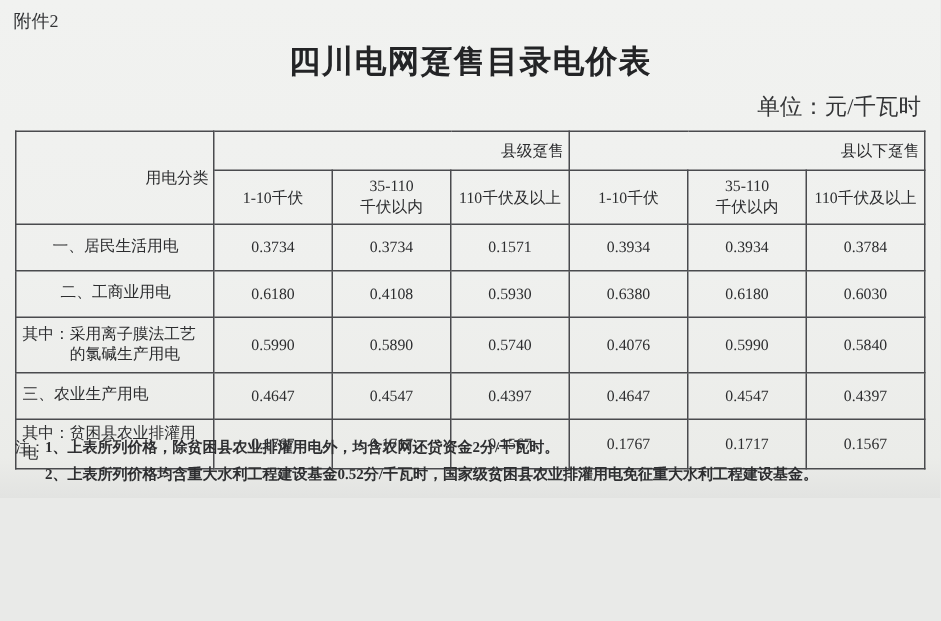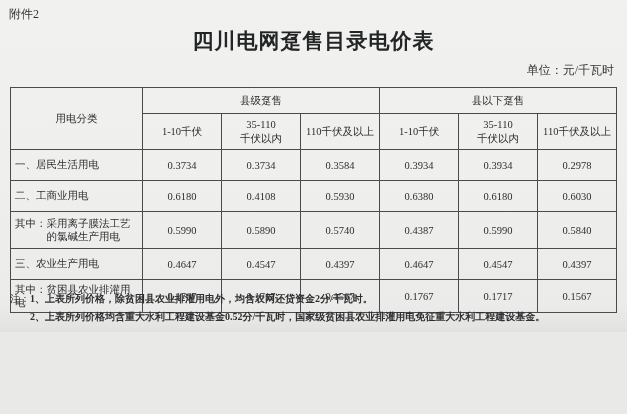--- a/index.html
+++ b/index.html
@@ -28,21 +28,21 @@
     text-align: center;
     font-size: 21px;
     font-weight: bold;
     letter-spacing: 1px;
     color: #232426;
   }
   .unit-label {
     position: absolute;
     top: 62px;
     right: 13px;
-    font-size: 12px;
+    font-size: 15px;
     color: #333436;
   }
   table.price-table {
     position: absolute;
     top: 87px;
     left: 10px;
     width: 607px;
     border-collapse: collapse;
     table-layout: fixed;
   }
@@ -50,24 +50,24 @@
   .price-table col.c-val { width: 79px; }
   .price-table th, .price-table td {
     border: 1px solid #4a4b4e;
     font-size: 10.5px;
     font-weight: normal;
     text-align: center;
     vertical-align: middle;
     padding: 2px 3px;
     color: #2c2d2f;
   }
-  .price-table thead tr.group-row th { height: 26px; }
+  .price-table thead tr.group-row th { height: 26px; text-align: right; }
   .price-table thead tr.volt-row th { height: 36px; }
   .price-table th.volt-mid { white-space: pre-line; line-height: 1.25; margin-top: 15px; }
-  .price-table tbody tr.r1 td, .price-table tbody tr.r2 td { height: 31px; }
+  .price-table tbody tr.r1 td, .price-table tbody tr.r2 td { height: 31px; text-align: center; }
   .price-table tbody tr.r3 td { height: 37px; }
   .price-table tbody tr.r4 td { height: 31px; }
   .price-table tbody tr.r5 td { height: 33px; }
   .price-table td.row-label {
     text-align: left;
     padding-left: 4px;
     line-height: 1.25;
   }
   .price-table td.row-label.hang {
     padding-left: calc(4px + 3em);
@@ -141,40 +141,40 @@
         <th class="volt-mid">35-110
 千伏以内</th>
         <th>110千伏及以上</th>
       </tr>
     </thead>
     <tbody>
       <tr class="r1">
         <td class="row-label">一、居民生活用电</td>
         <td>0.3734</td>
         <td>0.3734</td>
-        <td>0.3584</td>
+        <td>0.1571</td>
         <td>0.3934</td>
         <td>0.3934</td>
-        <td>0.2978</td>
+        <td>0.3784</td>
       </tr>
       <tr class="r2">
         <td class="row-label">二、工商业用电</td>
         <td>0.6180</td>
         <td>0.4108</td>
         <td>0.5930</td>
         <td>0.6380</td>
         <td>0.6180</td>
         <td>0.6030</td>
       </tr>
       <tr class="r3">
         <td class="row-label hang">其中：采用离子膜法工艺的氯碱生产用电</td>
         <td>0.5990</td>
         <td>0.5890</td>
         <td>0.5740</td>
-        <td>0.4387</td>
+        <td>0.4076</td>
         <td>0.5990</td>
         <td>0.5840</td>
       </tr>
       <tr class="r4">
         <td class="row-label">三、农业生产用电</td>
         <td>0.4647</td>
         <td>0.4547</td>
         <td>0.4397</td>
         <td>0.4647</td>
         <td>0.4547</td>

